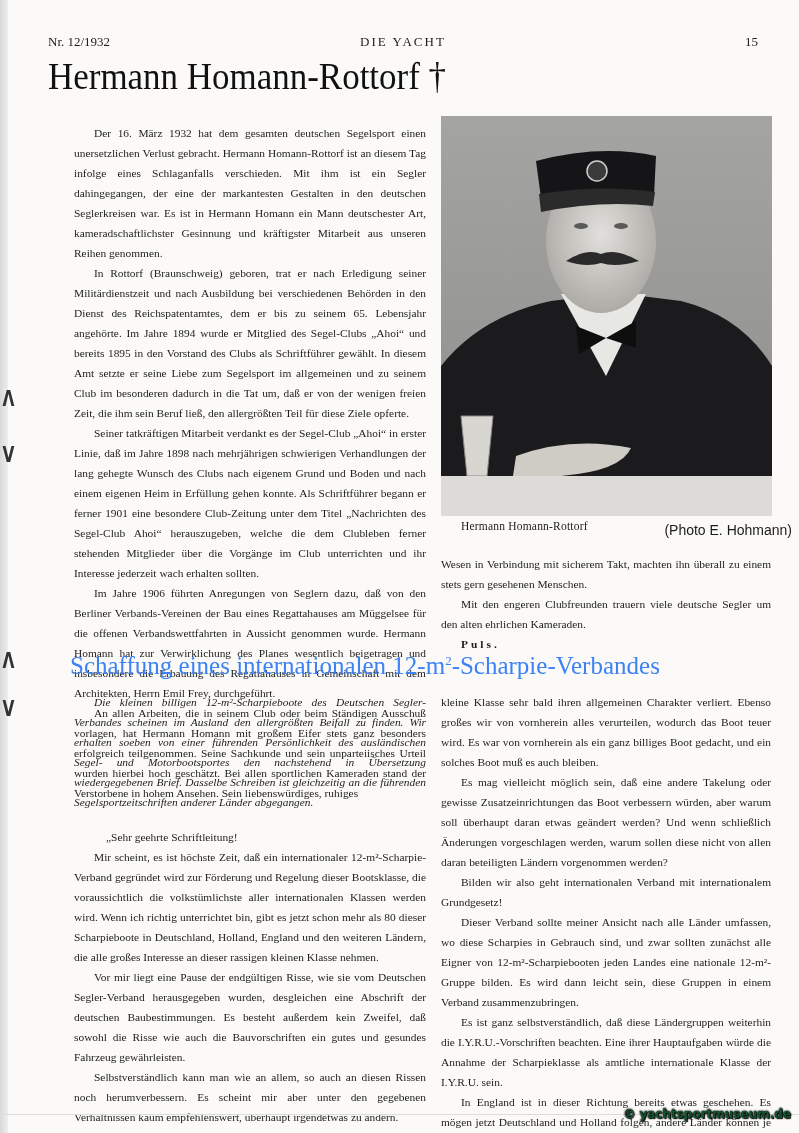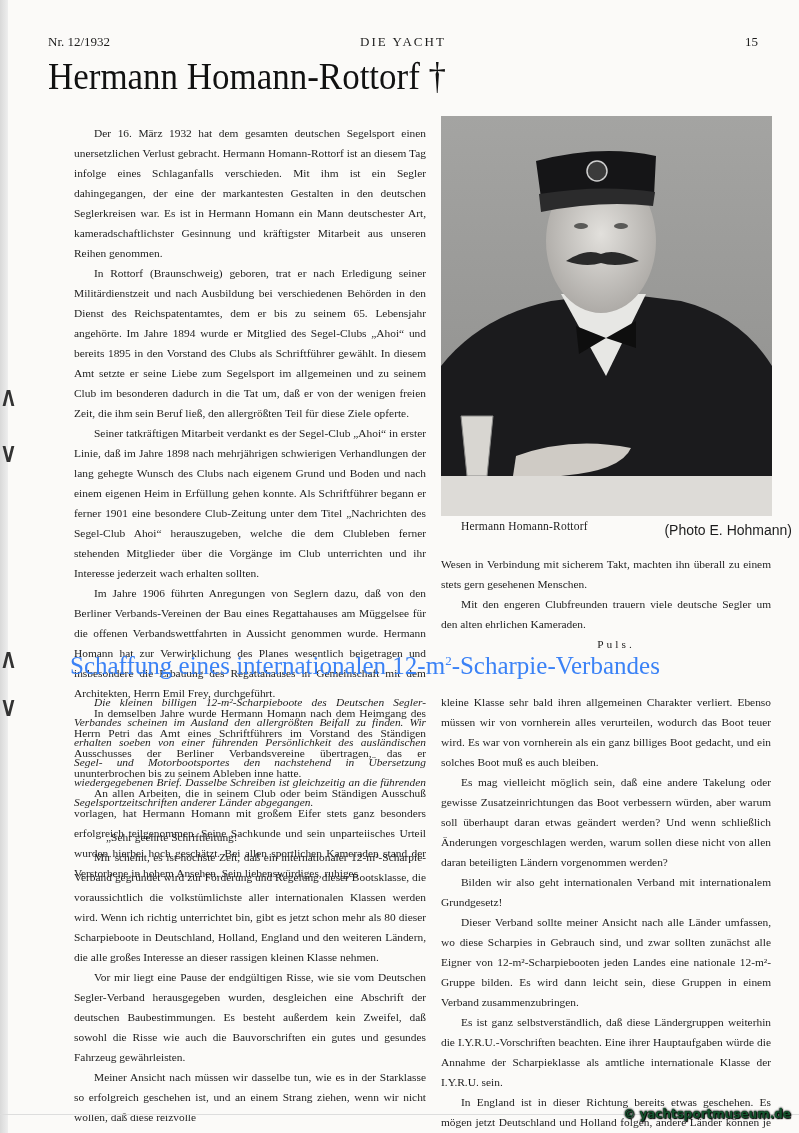--- a/index.html
+++ b/index.html
@@ -46,21 +46,21 @@
       background: #9a9a9a; overflow: hidden;
     }
     .photo svg { display: block; }
     .caption {
       position: absolute; left: 441px; top: 520px; width: 331px; height: 16px;
       font-family: "Liberation Serif", serif;
       margin-left: 20px;
     }
     .caption .name { position: absolute; left: 0; font-size: 11.5px; letter-spacing: 0.2px; }
     .caption .credit { position: absolute; right: 0; top: 2px; font-size: 14px; font-family: "Liberation Sans", sans-serif; }
-    .sig { text-align: center; letter-spacing: 3px; }
+    .sig { text-align: left; letter-spacing: 3px; font-weight: bold; }
     h2.title2 {
       position: absolute; top: 652px; left: 70px; margin: 0;
       font-family: "Liberation Serif", serif; font-weight: normal;
       font-size: 25px; white-space: nowrap; color: #3b82f6;
     }
     h2.title2 sup { font-size: 13px; }
     .col3 { left: 74px; top: 692px; width: 352px; }
     .col4 { left: 441px; top: 692px; width: 330px; }
     .intro { font-style: italic; }
     .salut { margin-top: 15px !important; text-indent: 32px !important; }
@@ -89,21 +89,20 @@
   <span class="page">15</span>
 </div>
 
 <h1 class="title">Hermann Homann-Rottorf †</h1>
 
 <div class="col col1">
   <p>Der 16. März 1932 hat dem gesamten deutschen Segelsport einen unersetzlichen Verlust gebracht. Hermann Homann-Rottorf ist an diesem Tag infolge eines Schlaganfalls verschieden. Mit ihm ist ein Segler dahingegangen, der eine der markantesten Gestalten in den deutschen Seglerkreisen war. Es ist in Hermann Homann ein Mann deutschester Art, kameradschaftlichster Gesinnung und kräftigster Mitarbeit aus unseren Reihen genommen.</p>
   <p class="gap">In Rottorf (Braunschweig) geboren, trat er nach Erledigung seiner Militärdienstzeit und nach Ausbildung bei verschiedenen Behörden in den Dienst des Reichspatentamtes, dem er bis zu seinem 65. Lebensjahr angehörte. Im Jahre 1894 wurde er Mitglied des Segel-Clubs „Ahoi“ und bereits 1895 in den Vorstand des Clubs als Schriftführer gewählt. In diesem Amt setzte er seine Liebe zum Segelsport im allgemeinen und zu seinem Club im besonderen dadurch in die Tat um, daß er von der wenigen freien Zeit, die ihm sein Beruf ließ, den allergrößten Teil für diese Ziele opferte.</p>
   <p class="gap">Seiner tatkräftigen Mitarbeit verdankt es der Segel-Club „Ahoi“ in erster Linie, daß im Jahre 1898 nach mehrjährigen schwierigen Verhandlungen der lang gehegte Wunsch des Clubs nach eigenem Grund und Boden und nach einem eigenen Heim in Erfüllung gehen konnte. Als Schriftführer begann er ferner 1901 eine besondere Club-Zeitung unter dem Titel „Nachrichten des Segel-Club Ahoi“ herauszugeben, welche die dem Clubleben ferner stehenden Mitglieder über die Vorgänge im Club unterrichten und ihr Interesse jederzeit wach erhalten sollten.</p>
   <p class="gap">Im Jahre 1906 führten Anregungen von Seglern dazu, daß von den Berliner Verbands-Vereinen der Bau eines Regattahauses am Müggelsee für die offenen Verbandswettfahrten in Aussicht genommen wurde. Hermann Homann hat zur Verwirklichung des Planes wesentlich beigetragen und insbesondere die Erbauung des Regattahauses in Gemeinschaft mit dem Architekten, Herrn Emil Frey, durchgeführt.</p>
-  <p class="gap">In demselben Jahre wurde Hermann Homann nach dem Heimgang des Herrn Petri das Amt eines Schriftführers im Vorstand des Ständigen Ausschusses der Berliner Verbandsvereine übertragen, das er ununterbrochen bis zu seinem Ableben inne hatte.</p>
   <p class="gap">An allen Arbeiten, die in seinem Club oder beim Ständigen Ausschuß vorlagen, hat Hermann Homann mit großem Eifer stets ganz besonders erfolgreich teilgenommen. Seine Sachkunde und sein unparteiisches Urteil wurden hierbei hoch geschätzt. Bei allen sportlichen Kameraden stand der Verstorbene in hohem Ansehen. Sein liebenswürdiges, ruhiges</p>
 </div>
 
 <div class="photo">
   <svg width="331" height="400" viewBox="0 0 331 400">
     <defs>
       <linearGradient id="bg" x1="0" y1="0" x2="0" y2="1">
         <stop offset="0" stop-color="#a4a4a2"></stop>
         <stop offset="1" stop-color="#8d8d8b"></stop>
       </linearGradient>
@@ -150,25 +149,26 @@
   <p class="sig">Puls.</p>
 </div>
 
 <h2 class="title2"><span>Schaffung eines internationalen 12-m</span><sup>2</sup><span>-Scharpie-Verbandes</span></h2>
 
 <div class="col col3">
   <p class="intro">Die kleinen billigen 12-m²-Scharpieboote des Deutschen Segler-Verbandes scheinen im Ausland den allergrößten Beifall zu finden. Wir erhalten soeben von einer führenden Persönlichkeit des ausländischen Segel- und Motorbootsportes den nachstehend in Übersetzung wiedergegebenen Brief. Dasselbe Schreiben ist gleichzeitig an die führenden Segelsportzeitschriften anderer Länder abgegangen.</p>
   <p class="salut">„Sehr geehrte Schriftleitung!</p>
   <p class="gap">Mir scheint, es ist höchste Zeit, daß ein internationaler 12-m²-Scharpie-Verband gegründet wird zur Förderung und Regelung dieser Bootsklasse, die voraussichtlich die volkstümlichste aller internationalen Klassen werden wird. Wenn ich richtig unterrichtet bin, gibt es jetzt schon mehr als 80 dieser Scharpieboote in Deutschland, Holland, England und den weiteren Ländern, die alle großes Interesse an dieser rassigen kleinen Klasse nehmen.</p>
   <p>Vor mir liegt eine Pause der endgültigen Risse, wie sie vom Deutschen Segler-Verband herausgegeben wurden, desgleichen eine Abschrift der deutschen Baubestimmungen. Es besteht außerdem kein Zweifel, daß sowohl die Risse wie auch die Bauvorschriften ein gutes und gesundes Fahrzeug gewährleisten.</p>
+  <p>Selbstverständlich kann man wie an allem, so auch an diesen Rissen noch herumverbessern. Es scheint mir aber unter den gegebenen Verhältnissen kaum empfehlenswert, überhaupt irgendetwas zu ändern.</p>
   <p>Meiner Ansicht nach müssen wir dasselbe tun, wie es in der Starklasse so erfolgreich geschehen ist, und an einem Strang ziehen, wenn wir nicht wollen, daß diese reizvolle</p>
 </div>
 
 <div class="col col4">
-  <p class="noind">kleine Klasse sehr bald ihren allgemeinen Charakter verliert. Ebenso müssen wir von vornherein alles verurteilen, wodurch das Boot teuer wird. Es war von vornherein als ein ganz billiges Boot gedacht, und ein solches Boot muß es auch bleiben.</p>
+  <p class="noind">kleine Klasse sehr bald ihren allgemeinen Charakter verliert. Ebenso großes wir von vornherein alles verurteilen, wodurch das Boot teuer wird. Es war von vornherein als ein ganz billiges Boot gedacht, und ein solches Boot muß es auch bleiben.</p>
   <p>Es mag vielleicht möglich sein, daß eine andere Takelung oder gewisse Zusatzeinrichtungen das Boot verbessern würden, aber warum soll überhaupt daran etwas geändert werden? Und wenn schließlich Änderungen vorgeschlagen werden, warum sollen diese nicht von allen daran beteiligten Ländern vorgenommen werden?</p>
   <p>Bilden wir also geht internationalen Verband mit internationalem Grundgesetz!</p>
   <p>Dieser Verband sollte meiner Ansicht nach alle Länder umfassen, wo diese Scharpies in Gebrauch sind, und zwar sollten zunächst alle Eigner von 12-m²-Scharpiebooten jeden Landes eine nationale 12-m²-Gruppe bilden. Es wird dann leicht sein, diese Gruppen in einem Verband zusammenzubringen.</p>
   <p>Es ist ganz selbstverständlich, daß diese Ländergruppen weiterhin die I.Y.R.U.-Vorschriften beachten. Eine ihrer Hauptaufgaben würde die Annahme der Scharpieklasse als amtliche internationale Klasse der I.Y.R.U. sein.</p>
   <p>In England ist in dieser Richtung bereits etwas geschehen. Es mögen jetzt Deutschland und Holland folgen, andere Länder können je eher je besser sich dann anschließen. Wenn nicht energisch etwas geschieht, besteht die Gefahr, daß es mit dieser Klasse genau so geht wie mit den anderen amtlichen Klassen, z. B. den 14-Fuß-Dingis, den 5-m-Booten, den 12-Fuß-Dingis usw., die nur in ein oder zwei Ländern größere Verbreitung haben.</p>
   <p class="closing-sig">T. I. M.“</p>
 </div>
 
 <div class="watermark-rule"></div>
 <div class="watermark">© yachtsportmuseum.de</div>

